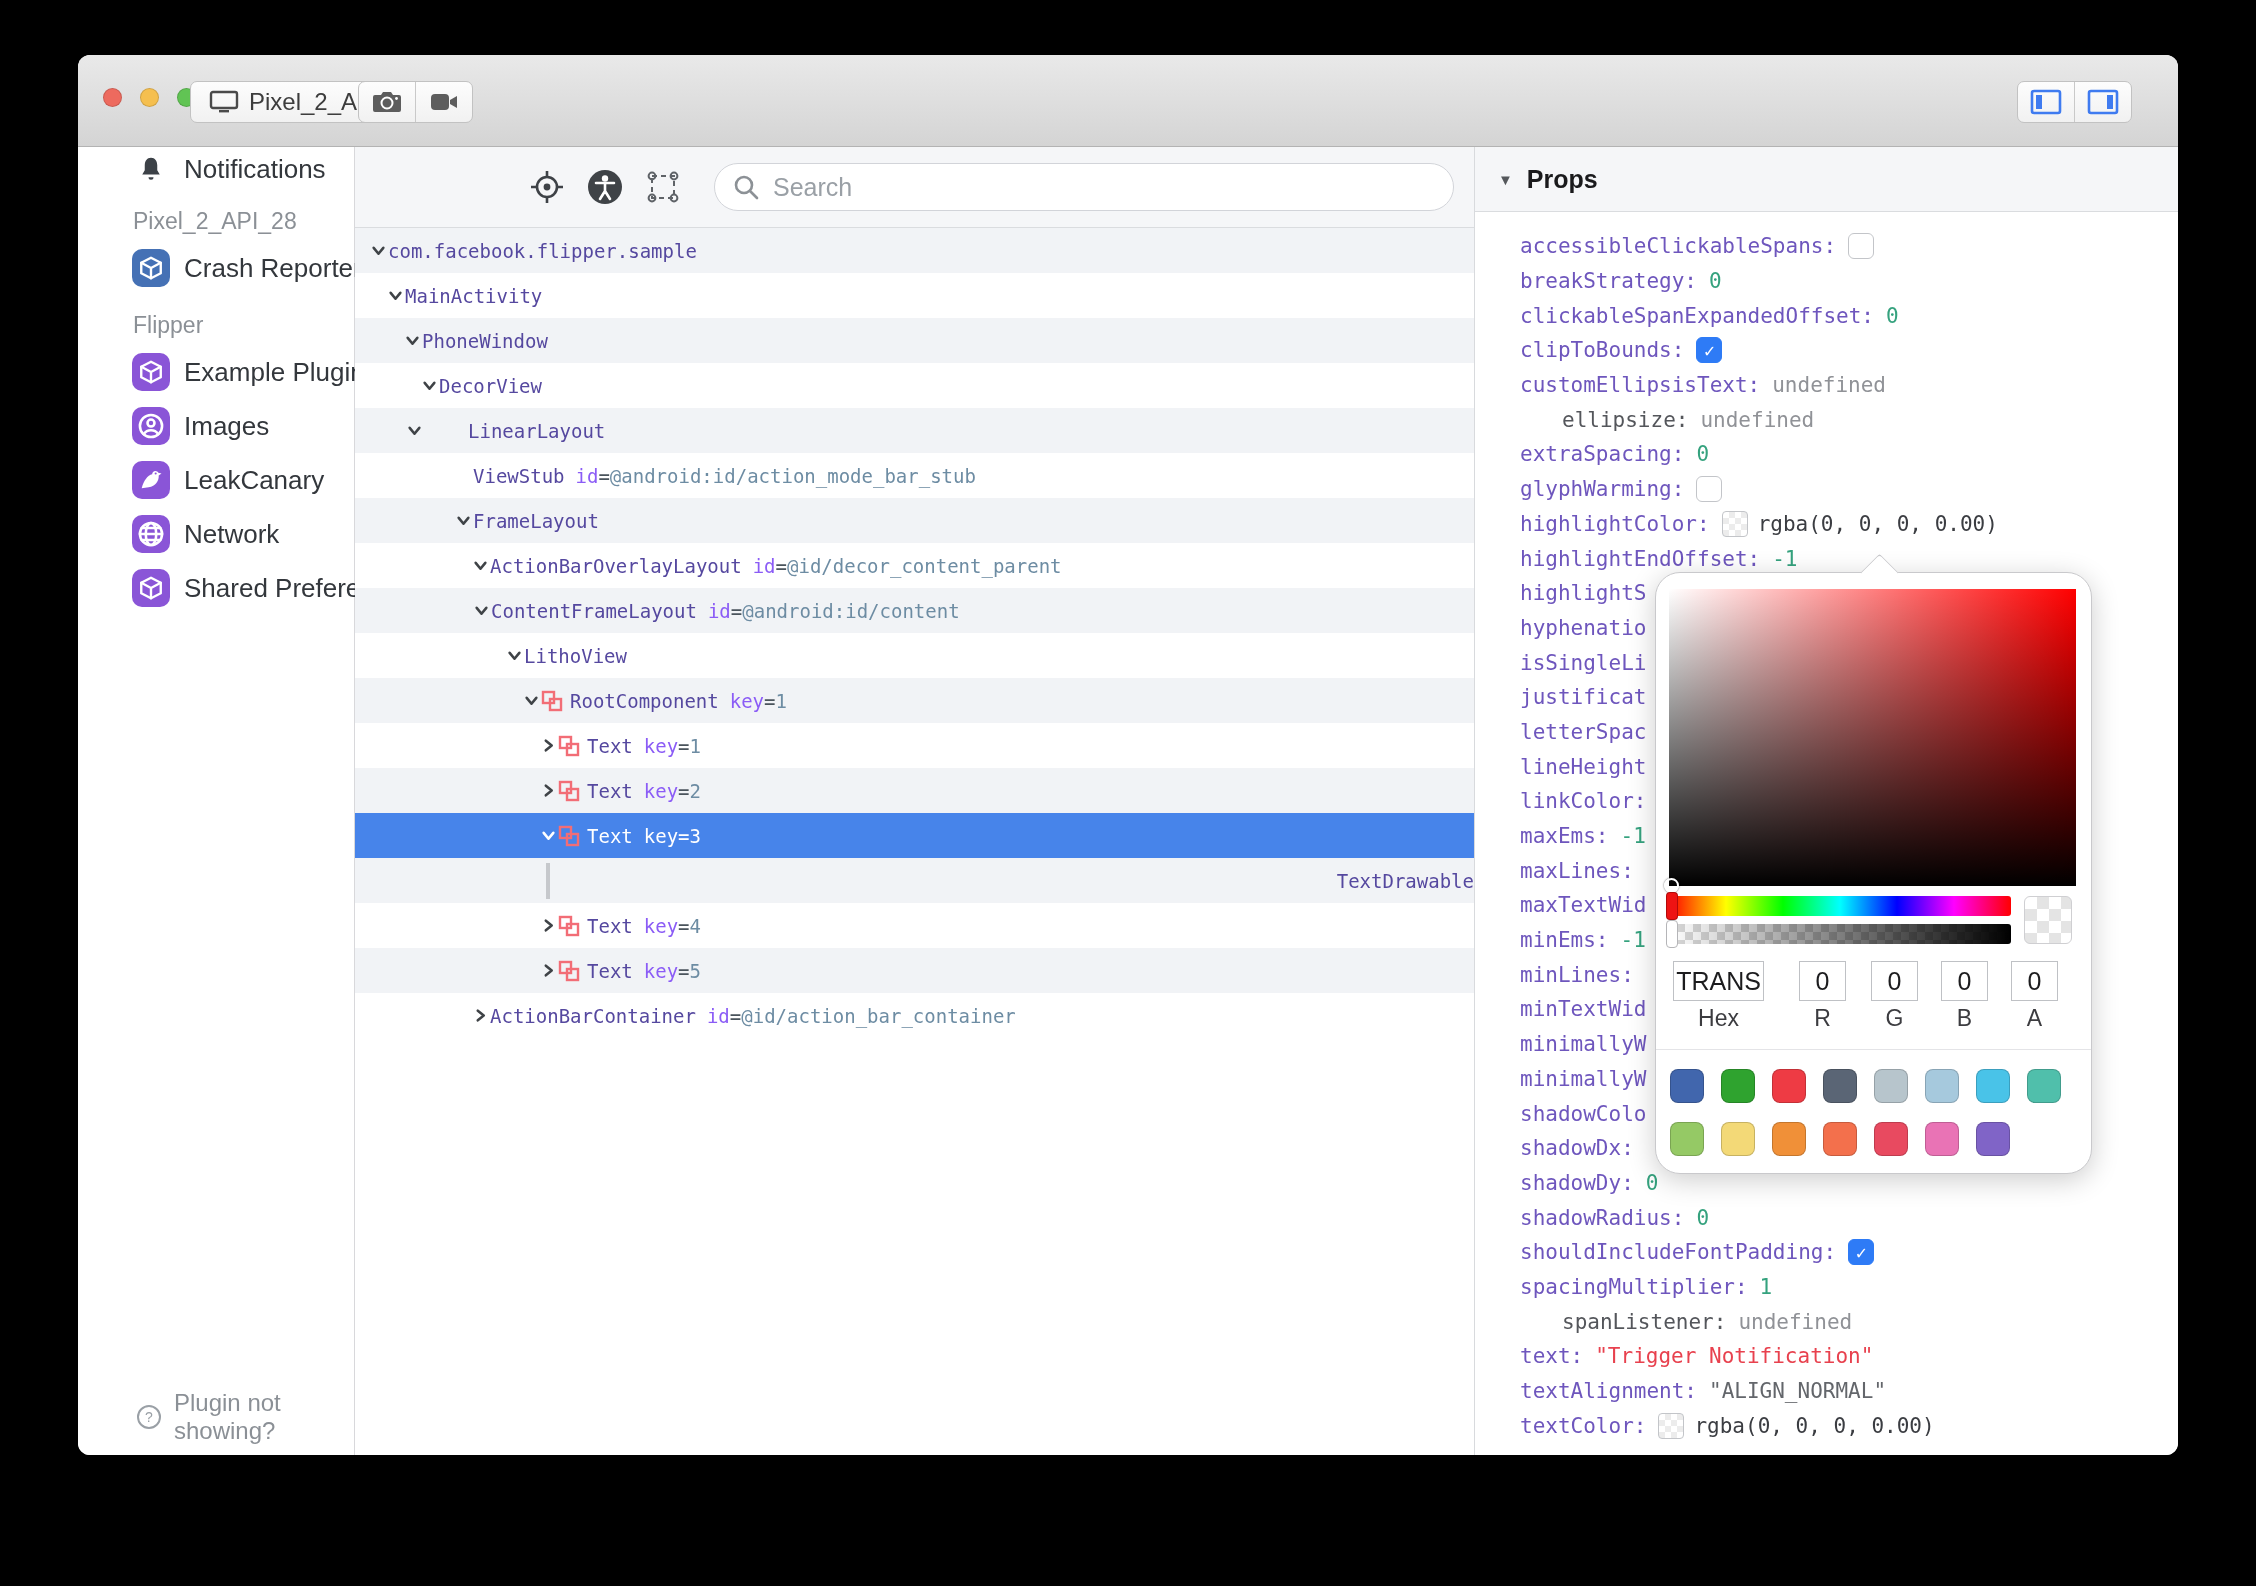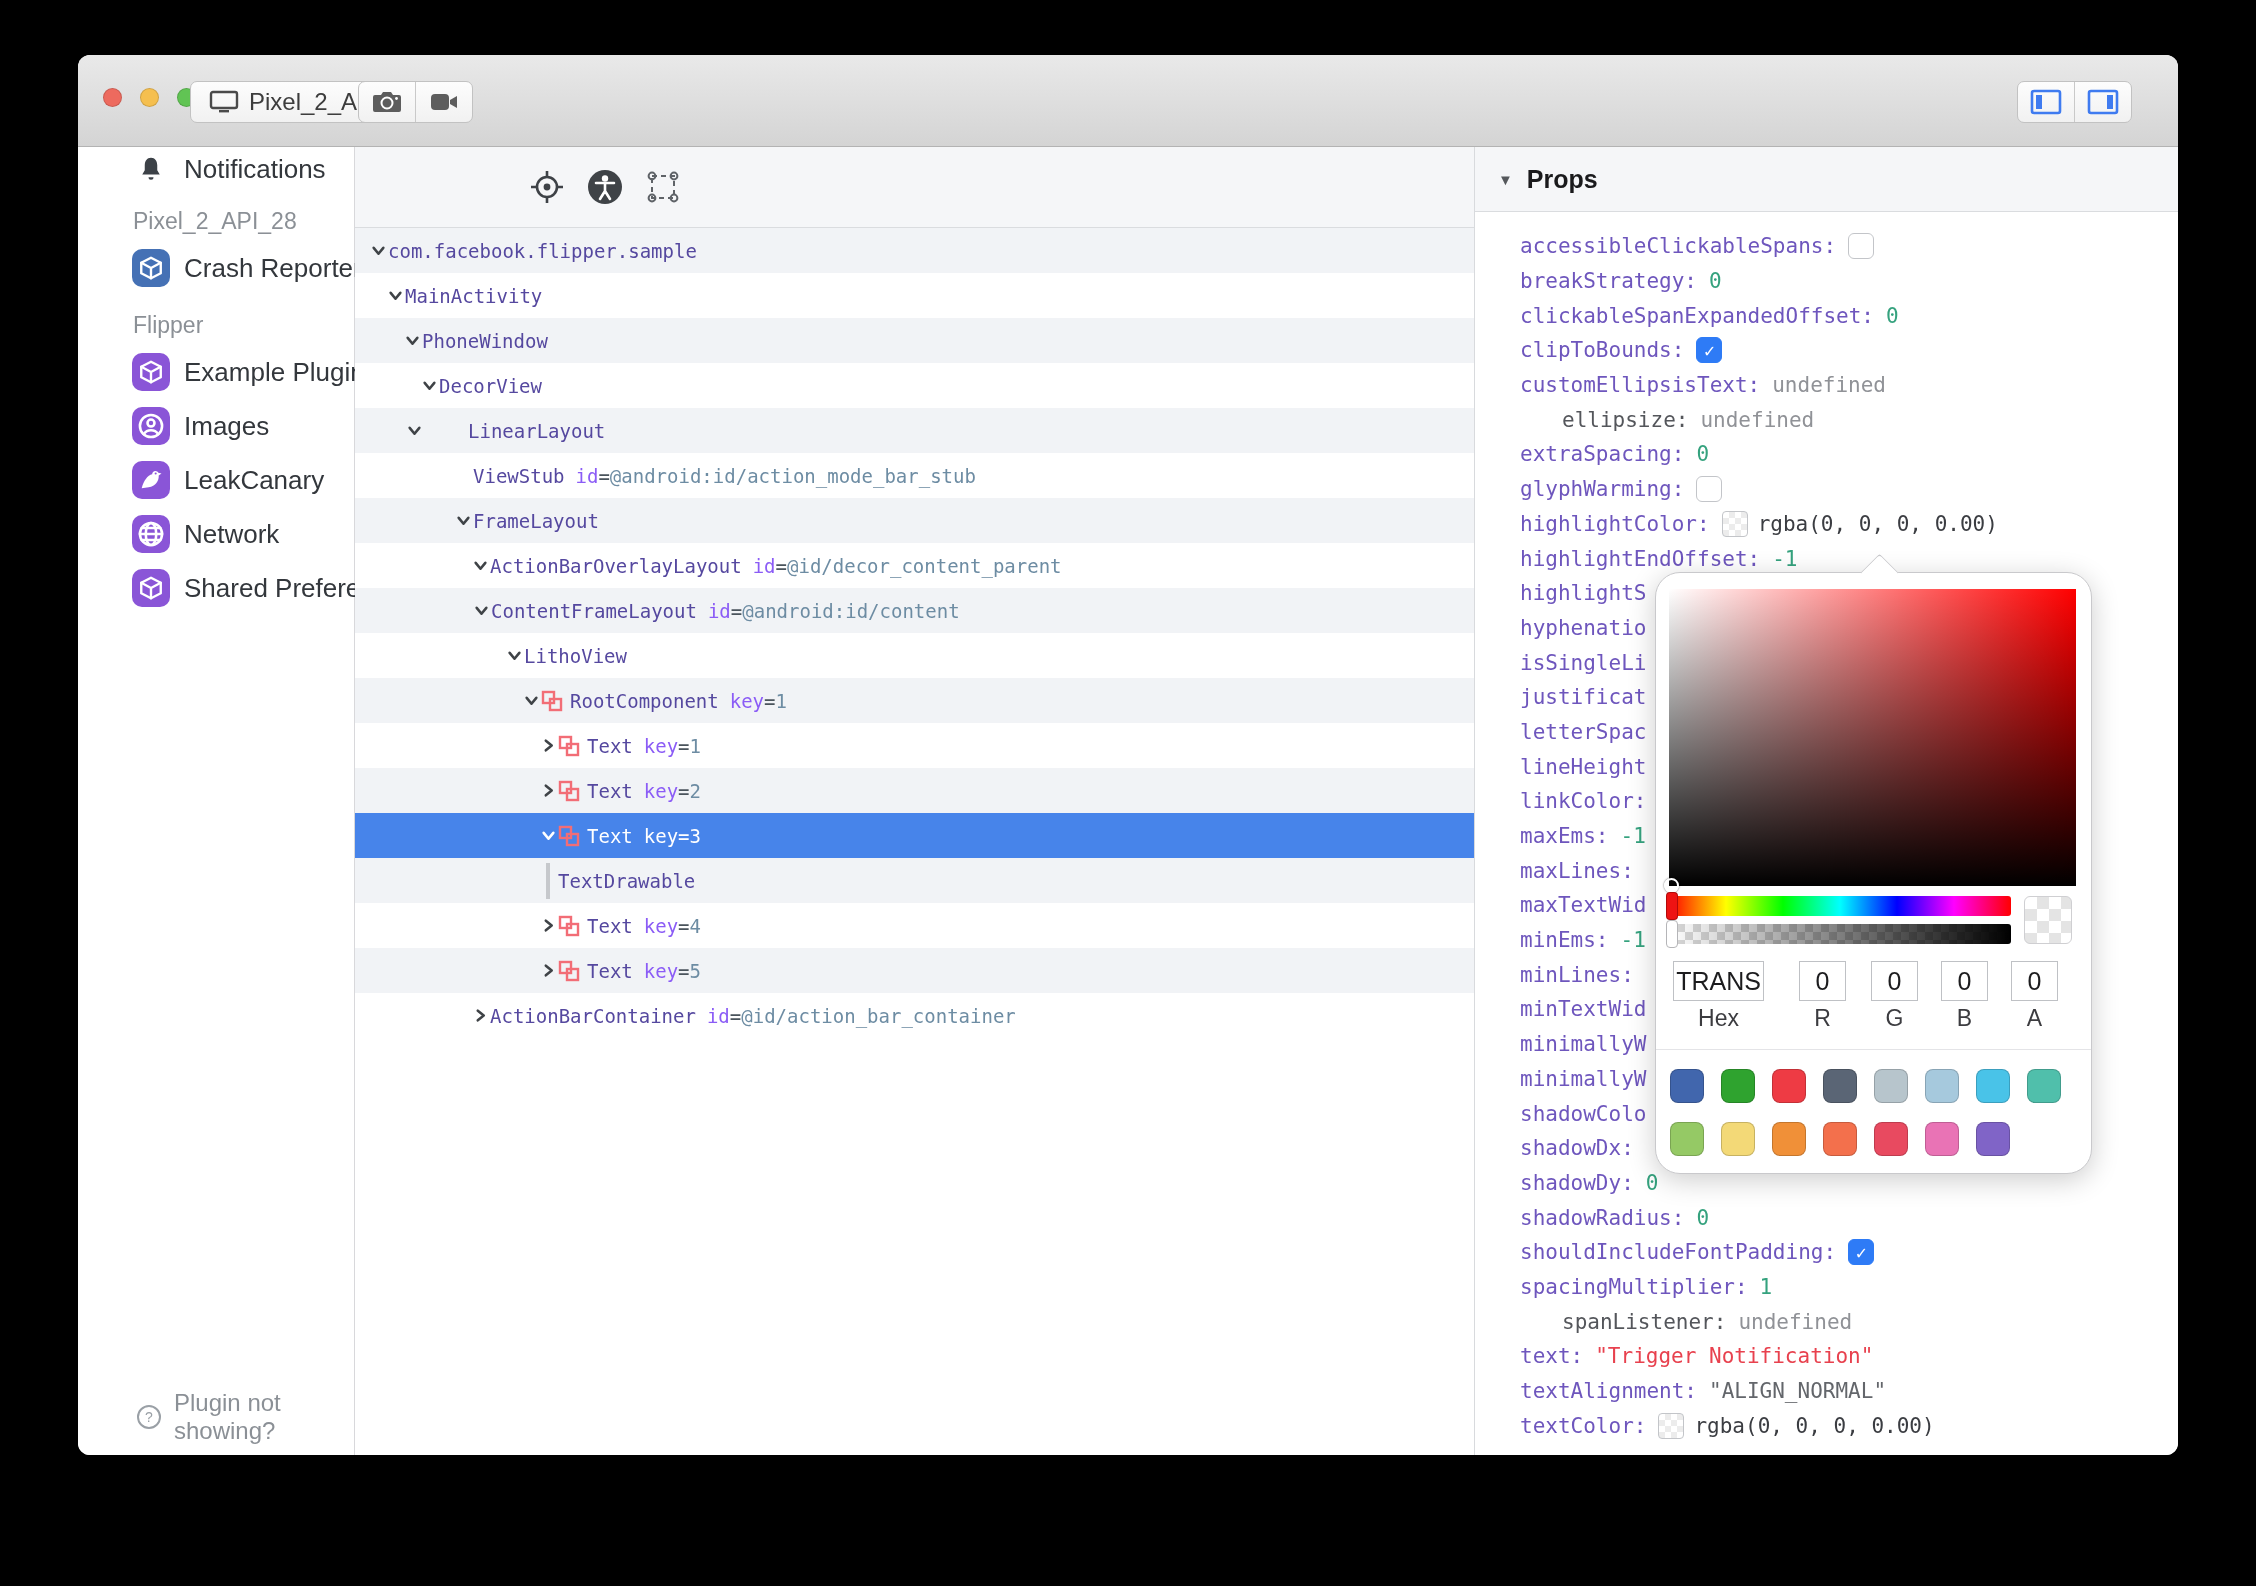--- a/index.html
+++ b/index.html
@@ -274,20 +274,29 @@
         <span>
           <svg width="36" height="36" viewBox="0 0 36 36">
               <rect x="7" y="7" width="22" height="22" fill="none" stroke="#5f6368" stroke-width="2" stroke-dasharray="5 4"></rect>
               <circle cx="7" cy="7" r="3.4" fill="none" stroke="#5f6368" stroke-width="2"></circle>
               <circle cx="29" cy="7" r="3.4" fill="none" stroke="#5f6368" stroke-width="2"></circle>
               <circle cx="7" cy="29" r="3.4" fill="none" stroke="#5f6368" stroke-width="2"></circle>
               <circle cx="29" cy="29" r="3.4" fill="none" stroke="#5f6368" stroke-width="2"></circle>
             </svg>
         </span>
       </div>
+      <div class="searchbox">
+        <span>
+          <svg width="26" height="26" viewBox="0 0 26 26">
+              <circle cx="11" cy="11" r="8" fill="none" stroke="#8c9196" stroke-width="2.6"></circle>
+              <line x1="17" y1="17" x2="24" y2="24" stroke="#8c9196" stroke-width="2.6" stroke-linecap="round"></line>
+            </svg>
+        </span>
+        <input type="text" placeholder="Search" style="">
+      </div>
     </div>
     <div class="tree" id="tree-rows">
         <div class="tree-row alt" style="padding-left: 13px;">
           <span class="chev">
             <svg width="15" height="15" viewBox="0 0 14 14">
               <polyline points="2.5,4.5 7,10 11.5,4.5" fill="none" stroke="currentColor" stroke-width="2.4" stroke-linecap="round" stroke-linejoin="round"></polyline>
             </svg>
           </span>
           <span class="tnode">com.facebook.flipper.sample</span>
         </div>
@@ -429,21 +438,21 @@
             <svg class="lithoicon" viewBox="0 0 22 22">
               <rect x="2" y="2" width="11" height="11" fill="none" stroke="#f26d76" stroke-width="2.4"></rect>
               <rect x="9" y="9" width="11" height="11" fill="none" stroke="#f26d76" stroke-width="2.4"></rect>
             </svg>
           </span>
           <span class="tnode">Text</span>
           <span class="tattr-k">key</span>
           <span class="tattr-e">=</span>
           <span class="tattr-v">3</span>
         </div>
-        <div class="tree-row alt" style="padding-left: 183px;">
+        <div class="tree-row alt" style="padding-left: 183px; justify-content: space-between;">
           <span class="vbar"></span>
           <span class="tnode">TextDrawable</span>
         </div>
         <div class="tree-row" style="padding-left: 183px;">
           <span class="chev">
             <svg width="15" height="15" viewBox="0 0 14 14">
               <polyline points="4.5,2.5 10,7 4.5,11.5" fill="none" stroke="currentColor" stroke-width="2.4" stroke-linecap="round" stroke-linejoin="round"></polyline>
             </svg>
           </span>
           <span>

